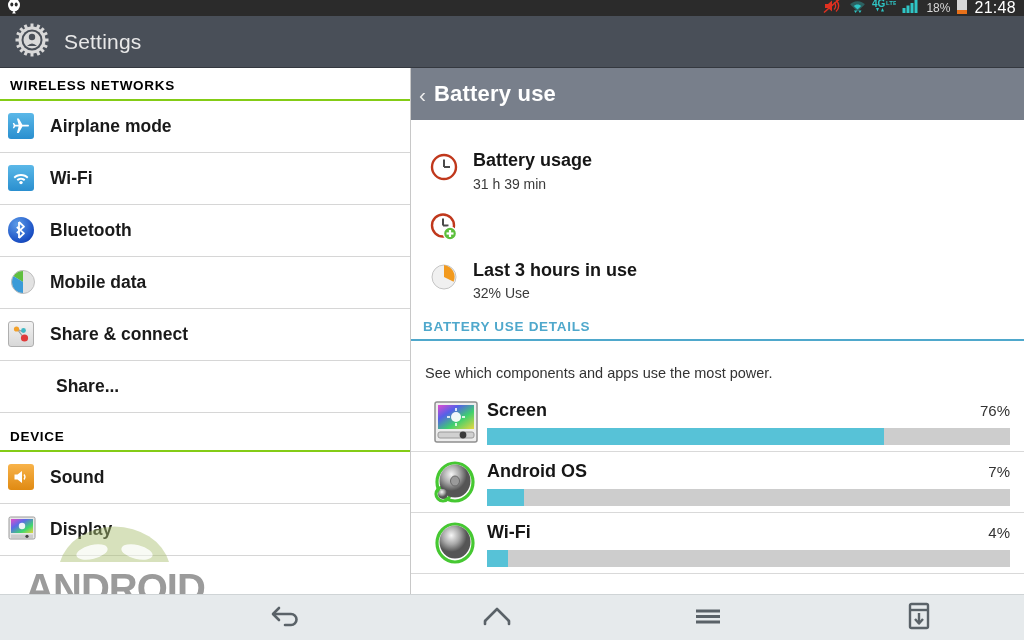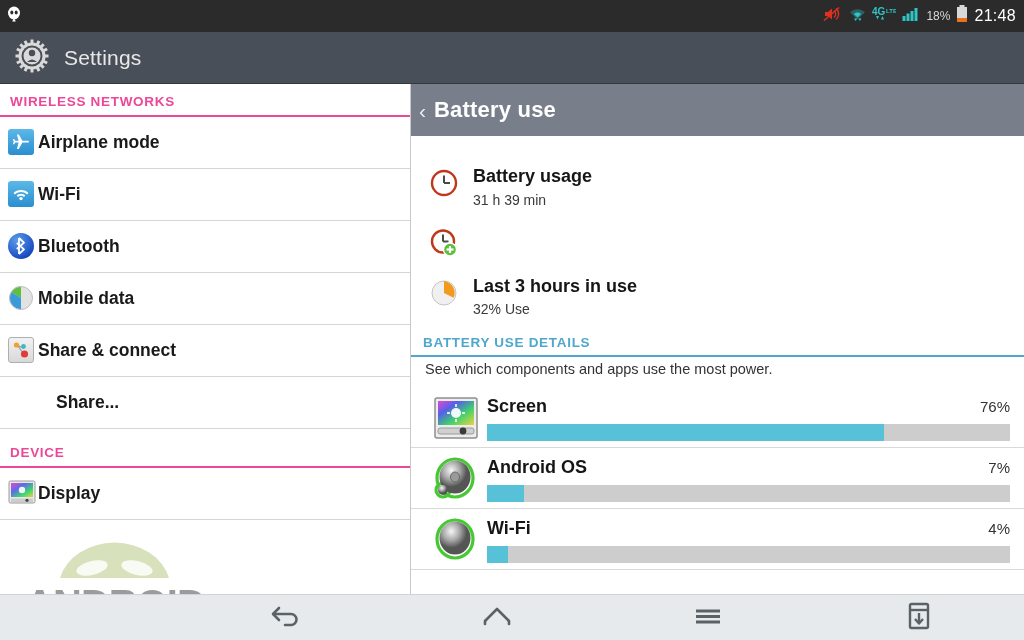--- a/index.html
+++ b/index.html
@@ -6,21 +6,21 @@
   html, body {
     width:1024px; height:640px;
     font-family:"Liberation Sans", sans-serif;
     background:#ffffff;
     overflow:hidden;
   }
   #screen { position:relative; width:1024px; height:640px; overflow:hidden; }
 
   
   .statusbar {
-    height:32px; background:#2B2B2B; display:flex; align-items:center;
+    height:16px; background:#2B2B2B; display:flex; align-items:center;
     padding:0 8px 0 6px; color:#ffffff; position:relative;
   }
   .sb-left { display:flex; align-items:center; gap:5px; }
   .sb-right { margin-left:auto; display:flex; align-items:center; gap:6px; }
   .sb-time { font-size:16px; font-weight:400; letter-spacing:.3px; color:#fff; }
   .sb-pct { font-size:12px; color:#D8D8D8; }
   .ic { display:block; }
 
   
   .titlebar {
@@ -33,26 +33,26 @@
   
   .content { display:flex; height:562px; }
 
   
   .sidebar {
     width:411px; background:#ffffff; position:relative;
     border-right:1px solid #C8C8C8; overflow:hidden;
   }
   .sec-head {
     padding:10px 18px 6px 10px; font-size:13.5px; font-weight:bold;
-    color:#ec4899; letter-spacing:.7px;
-    border-bottom:2px solid #ec4899;
+    color:#000000; letter-spacing:.7px;
+    border-bottom:2px solid #84cc16;
   }
   .srow {
-    height:52px; display:flex; align-items:center; padding-left:8px; gap:2px;
-    border-bottom:1px solid #D6D6D6; background:#fff;
+    height:52px; display:flex; align-items:center; padding-left:8px; gap:14px;
+    border-bottom:1px solid #D6D6D6; background:#fff;text-align:right;
   }
   .srow .lbl { font-size:17.5px; font-weight:bold; color:#1A1A1A; }
   .srow.more { padding-left:56px; }
   .sicon { width:28px; height:28px; flex:0 0 28px; position:relative; }
 
   
   .tile-blue {
     width:26px;height:26px;border-radius:3px;
     background:linear-gradient(180deg,#5BB8E8 0%,#2A8FCF 100%);
     display:flex;align-items:center;justify-content:center;
@@ -86,21 +86,21 @@
   .binfo { padding:24px 0 2px 0; }
   .brow { display:flex; gap:14px; padding:5px 0 12px 18px; align-items:flex-start; }
   .brow .bicon { width:30px; height:30px; flex:0 0 30px; margin-top:3px; }
   .brow .btitle { font-size:18px; font-weight:bold; color:#161616; line-height:1.25; }
   .brow .bsub { font-size:14px; color:#3A3A3A; margin-top:4px; }
 
   .details-head {
     padding:4px 0 5px 12px; font-size:13.5px; font-weight:bold;
     color:#4FA8CC; letter-spacing:.7px; border-bottom:2px solid #4FA8CC;
   }
-  .hint { padding:4px 0 10px 14px; font-size:14.5px; color:#333; }
+  .hint { padding:24px 0 10px 14px; font-size:14.5px; color:#333; }
 
   .arow {
     display:flex; gap:8px; padding:6px 14px 6px 22px; align-items:flex-end;
     border-bottom:1px solid #D9D9D9; background:#fff;
   }
   .arow .aicon { width:46px; height:46px; flex:0 0 46px; margin-top:2px; }
   .arow .abody { flex:1; padding-top:3px; }
   .arow .aline { display:flex; align-items:baseline; }
   .arow .aname { font-size:18px; font-weight:bold; color:#161616; }
   .arow .apct { margin-left:auto; font-size:15px; color:#333; }
@@ -277,20 +277,31 @@
         </span>
         <span class="lbl">Share &amp; connect</span>
       </div>
 
       <div class="srow more">
         <span class="lbl">Share...</span>
       </div>
 
       <div class="sec-head" style="padding-top:16px;">DEVICE</div>
 
+      <div class="srow">
+        <span class="sicon">
+          <span class="tile-orange">
+            <svg width="18" height="16" viewBox="0 0 18 16">
+                <path d="M10 2 L5.5 5.5 H2.5 V10.5 H5.5 L10 14 Z" fill="#fff"></path>
+                <path d="M12 5.5 A4 4 0 0 1 12 10.5" stroke="#fff" stroke-width="1.3" fill="none"></path>
+              </svg>
+          </span>
+        </span>
+        <span class="lbl">Sound</span>
+      </div>
 
       <div class="srow">
         <span class="sicon">
           <svg width="28" height="26" viewBox="0 0 28 26">
               <rect x="1" y="1" width="26" height="22" rx="1.5" fill="#E8E8E8" stroke="#9A9A9A"></rect>
               <defs>
                 <linearGradient id="dg1" x1="0" y1="0" x2="1" y2="1">
                   <stop offset="0%" stop-color="#E64AC8"></stop>
                   <stop offset="35%" stop-color="#5C6BE8"></stop>
                   <stop offset="70%" stop-color="#3FD86E"></stop>

